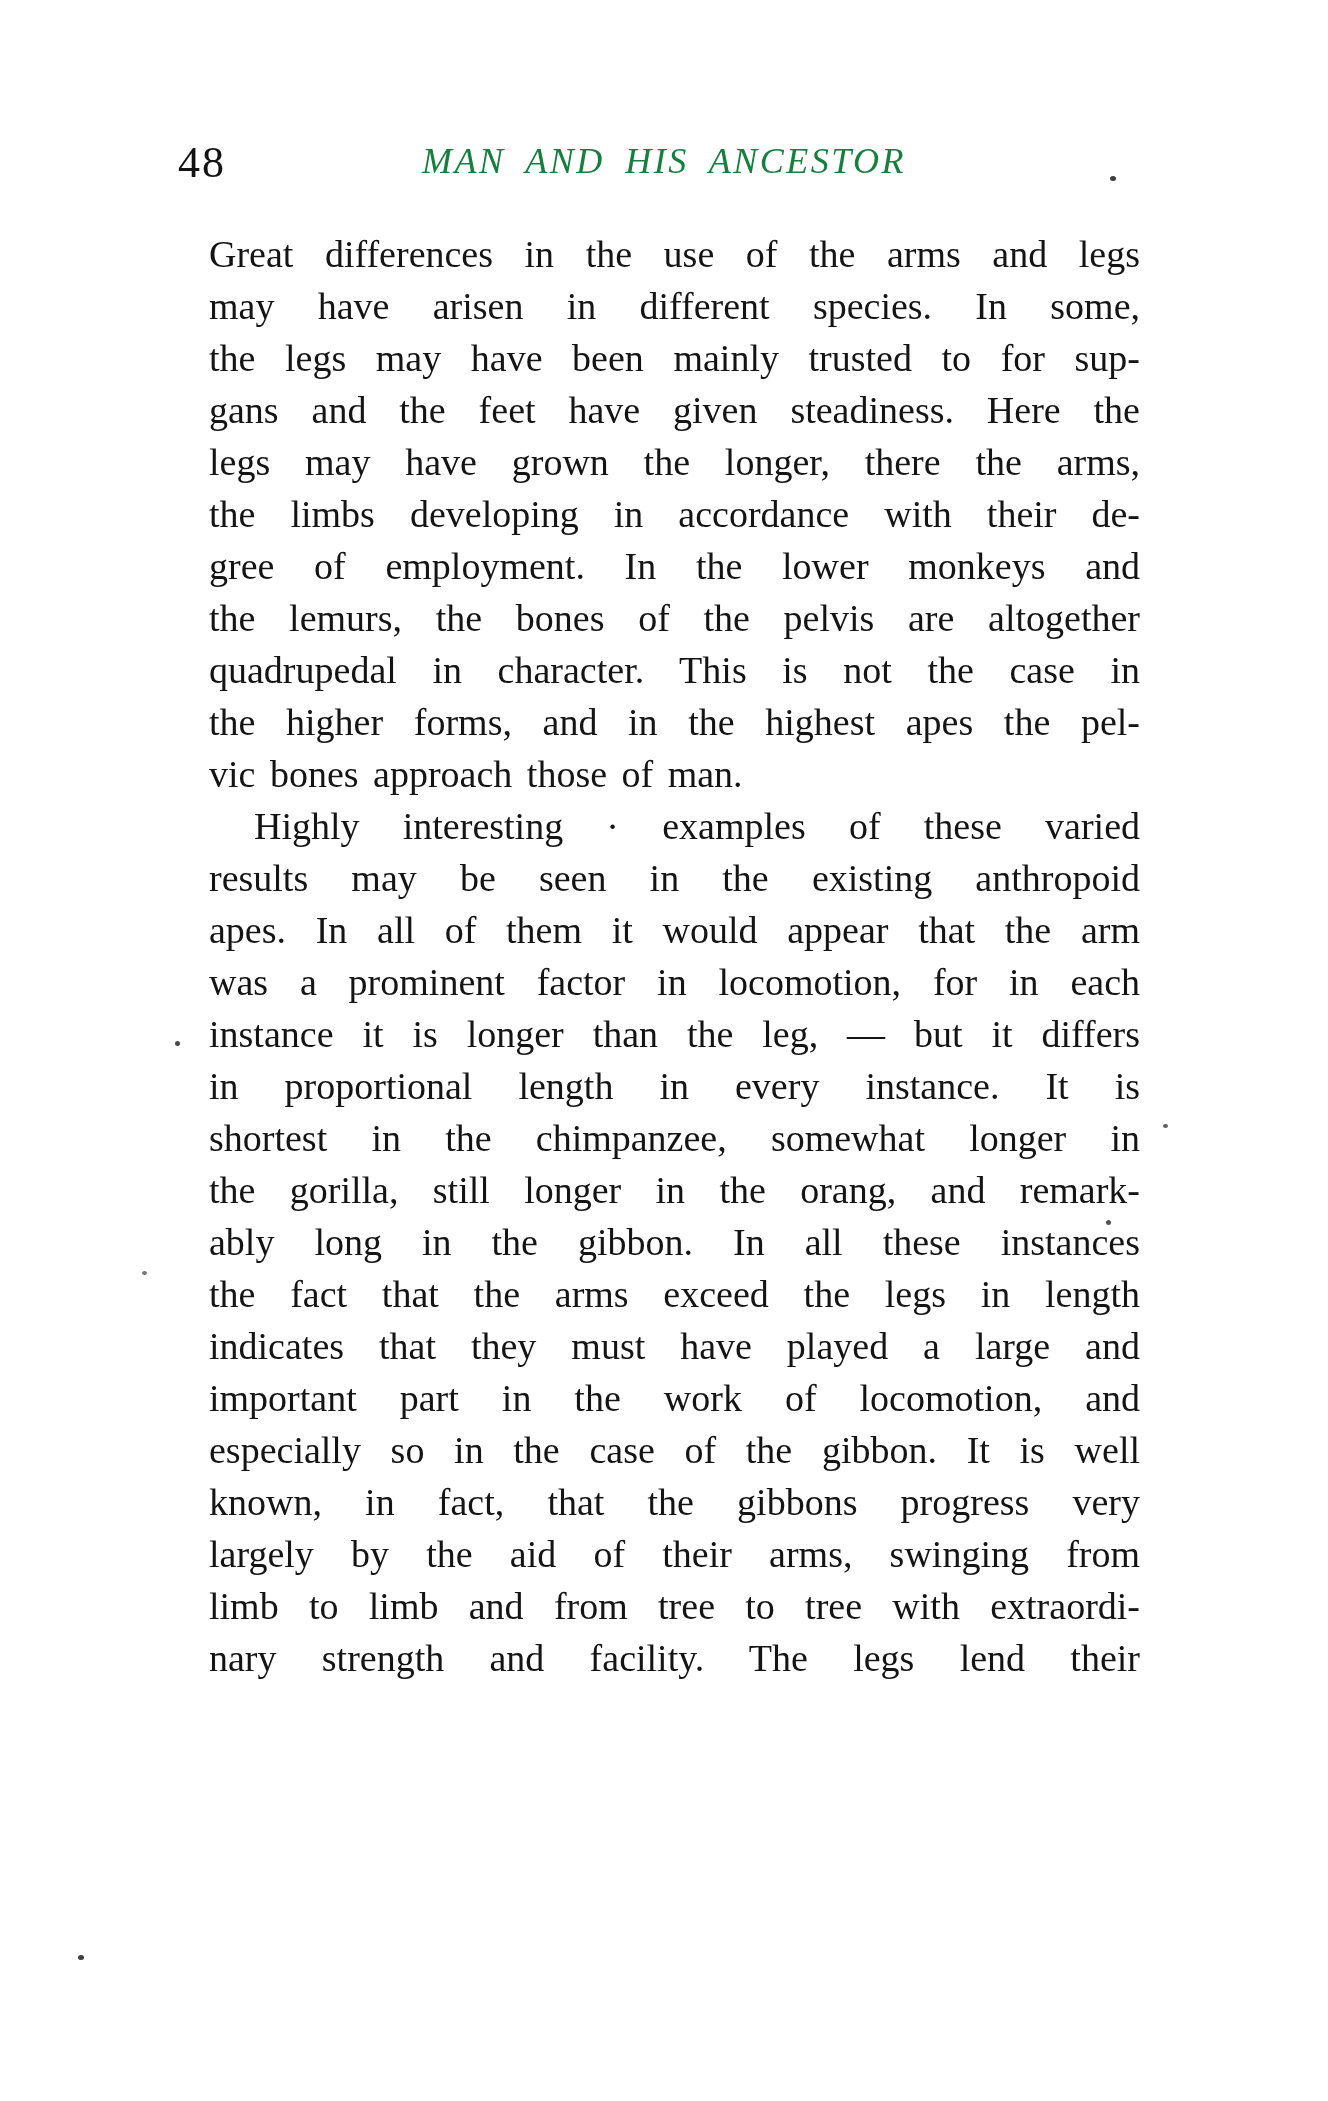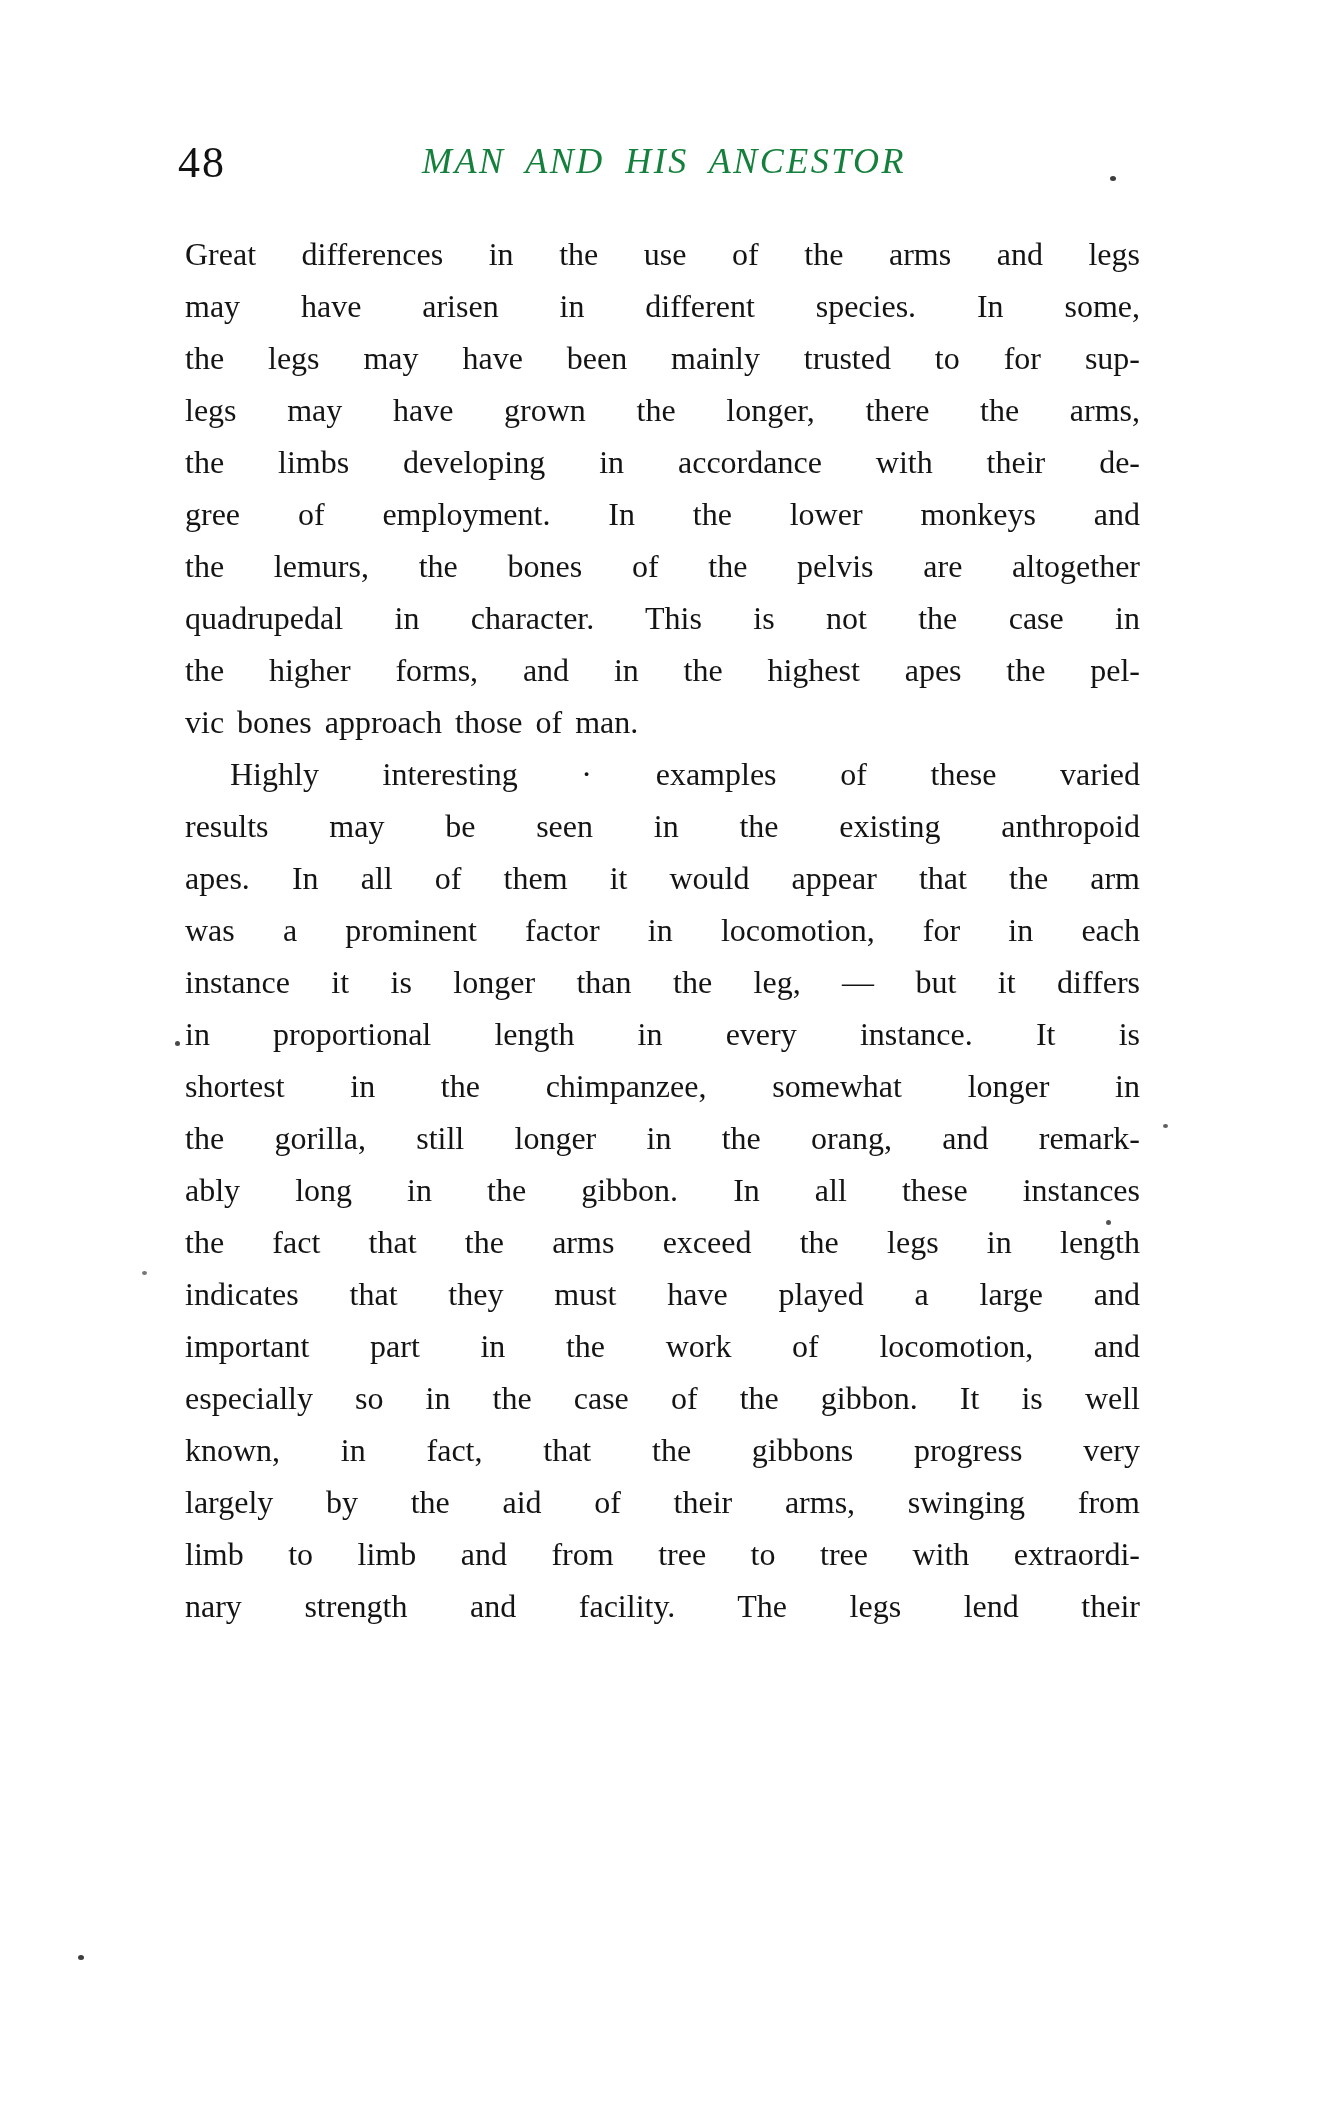--- a/index.html
+++ b/index.html
@@ -36,23 +36,24 @@
   }
   .body-text {
     position: absolute;
     left: 185px;
     top: 228px;
     width: 955px;
   }
   .line {
     height: 52px;
     line-height: 52px;
-    font-size: 32px;
+    font-size: 38px;
     white-space: normal;
     color: #141414;
+    margin-left: 24px;
   }
   .line.just {
     text-align: justify;
     text-align-last: justify;
   }
   .line.end {
     text-align: left;
     text-align-last: left;
     word-spacing: 5px;
   }
@@ -66,20 +67,21 @@
 </head>
 <body>
 
 <div class="page">
   <span class="page-number">48</span>
   <div class="running-header">MAN AND HIS ANCESTOR</div>
   <div class="body-text">
       <div class="line just">Great differences in the use of the arms and legs</div>
       <div class="line just">may have arisen in different species.  In some,</div>
       <div class="line just">the legs may have been mainly trusted to for sup-</div>
+      <div class="line just">gans and the feet have given steadiness.  Here the</div>
       <div class="line just">legs may have grown the longer, there the arms,</div>
       <div class="line just">the limbs developing in accordance with their de-</div>
       <div class="line just">gree of employment.  In the lower monkeys and</div>
       <div class="line just">the lemurs, the bones of the pelvis are altogether</div>
       <div class="line just">quadrupedal in character.  This is not the case in</div>
       <div class="line just">the higher forms, and in the highest apes the pel-</div>
       <div class="line end">vic bones approach those of man.</div>
       <div class="line just indent">Highly interesting · examples of these varied</div>
       <div class="line just">results may be seen in the existing anthropoid</div>
       <div class="line just">apes.  In all of them it would appear that the arm</div>

